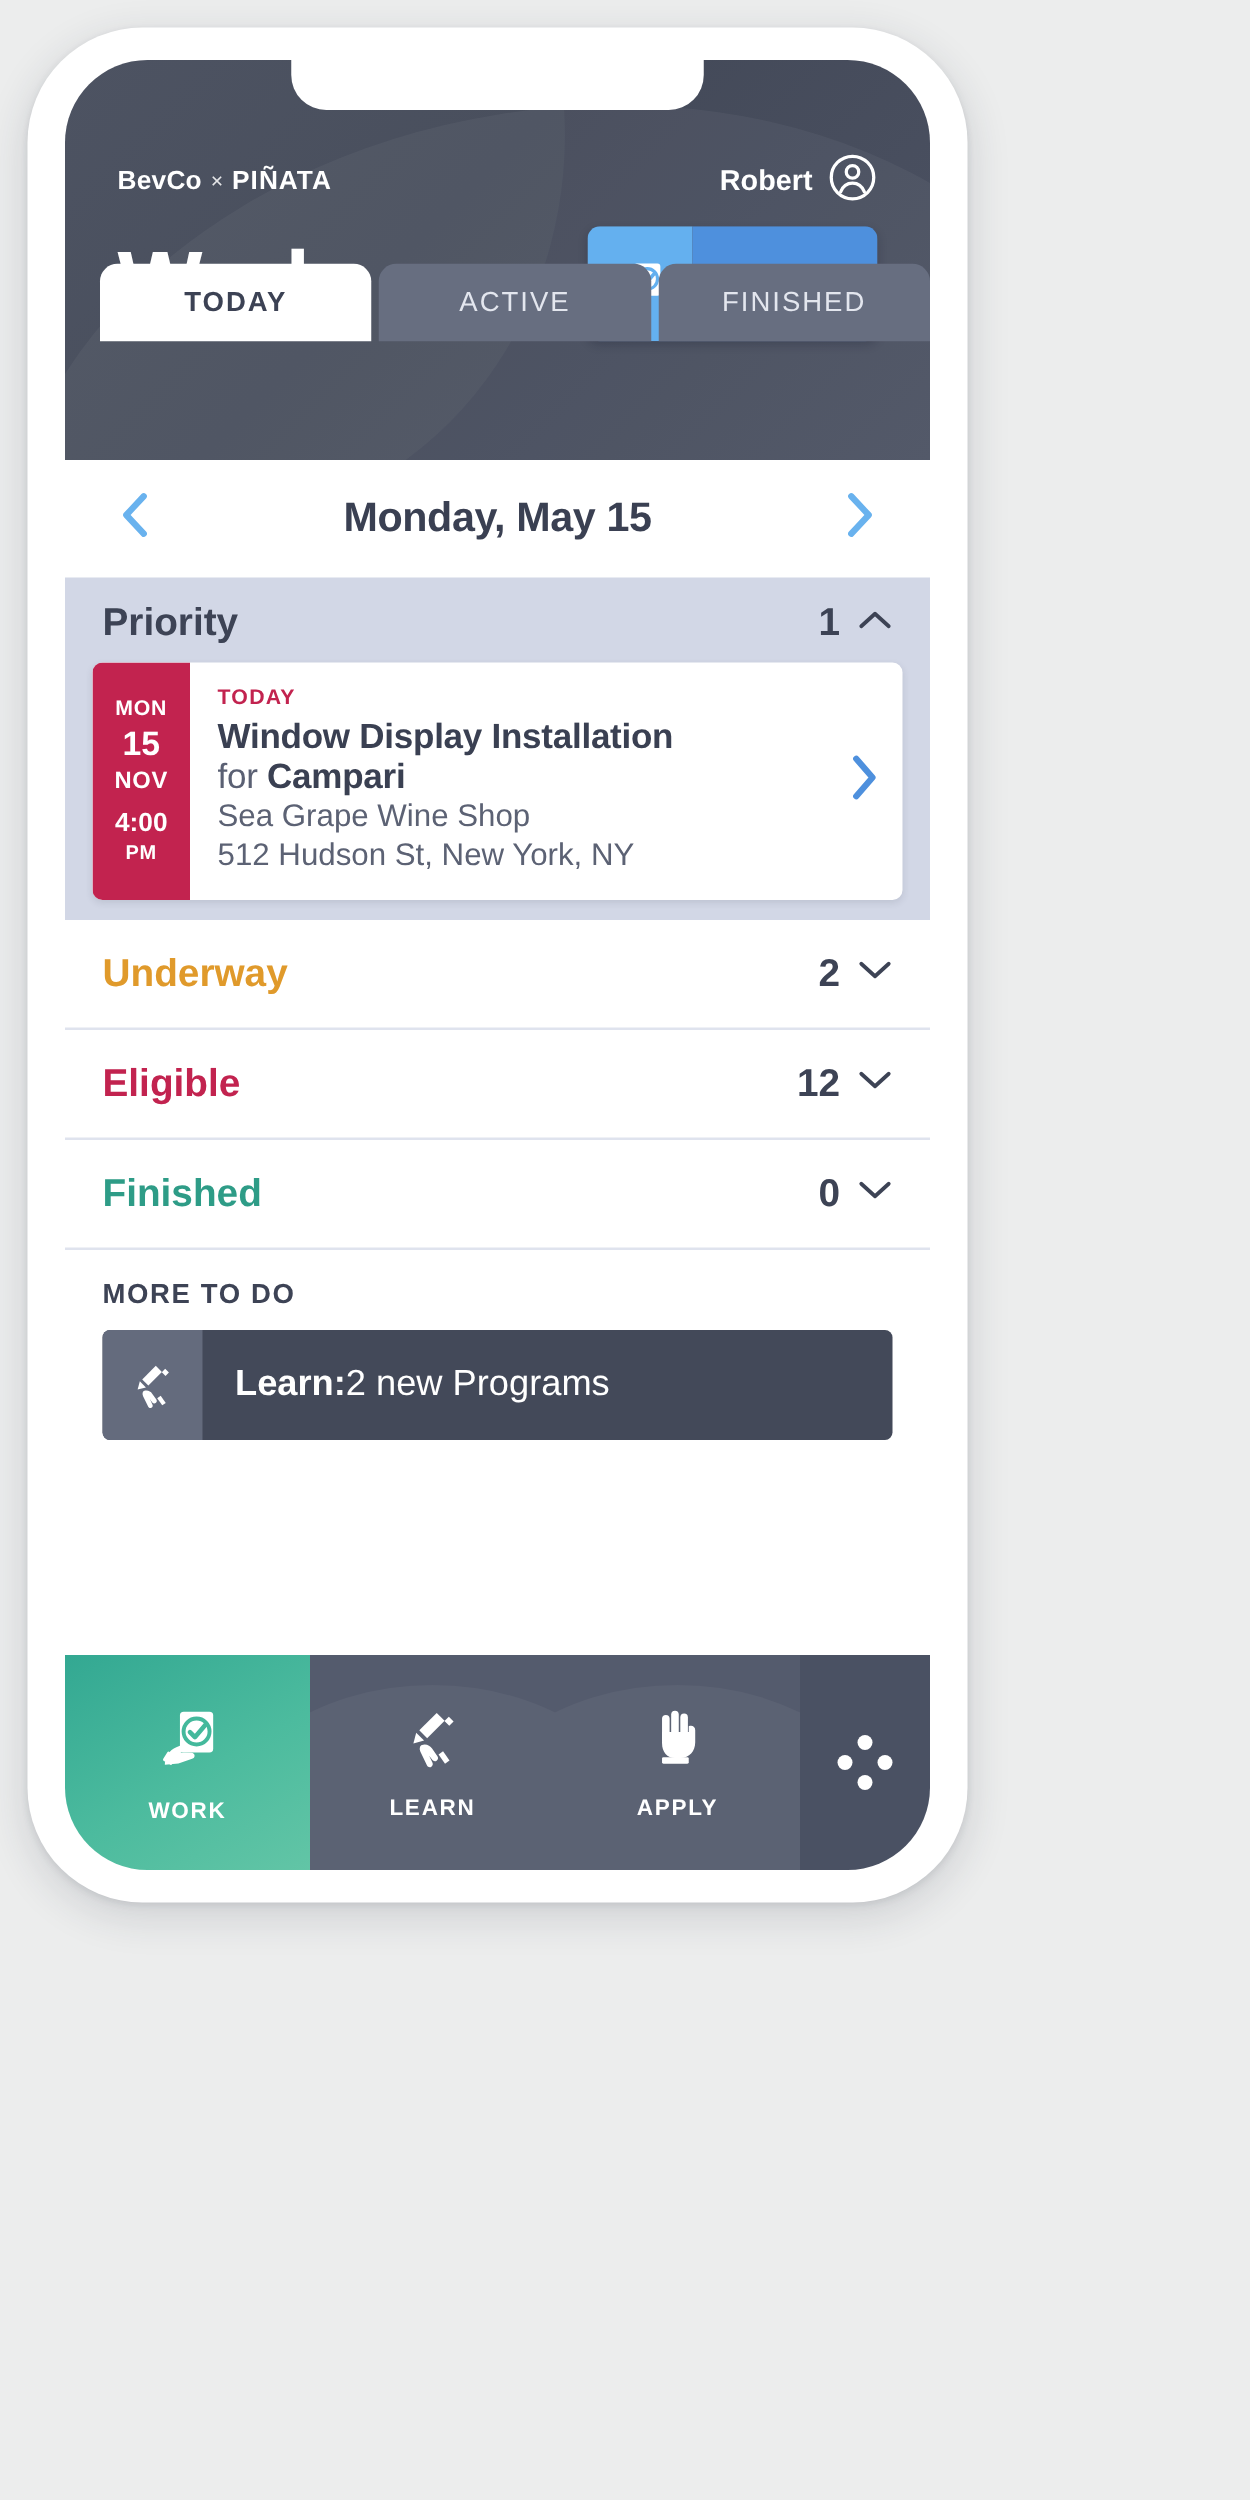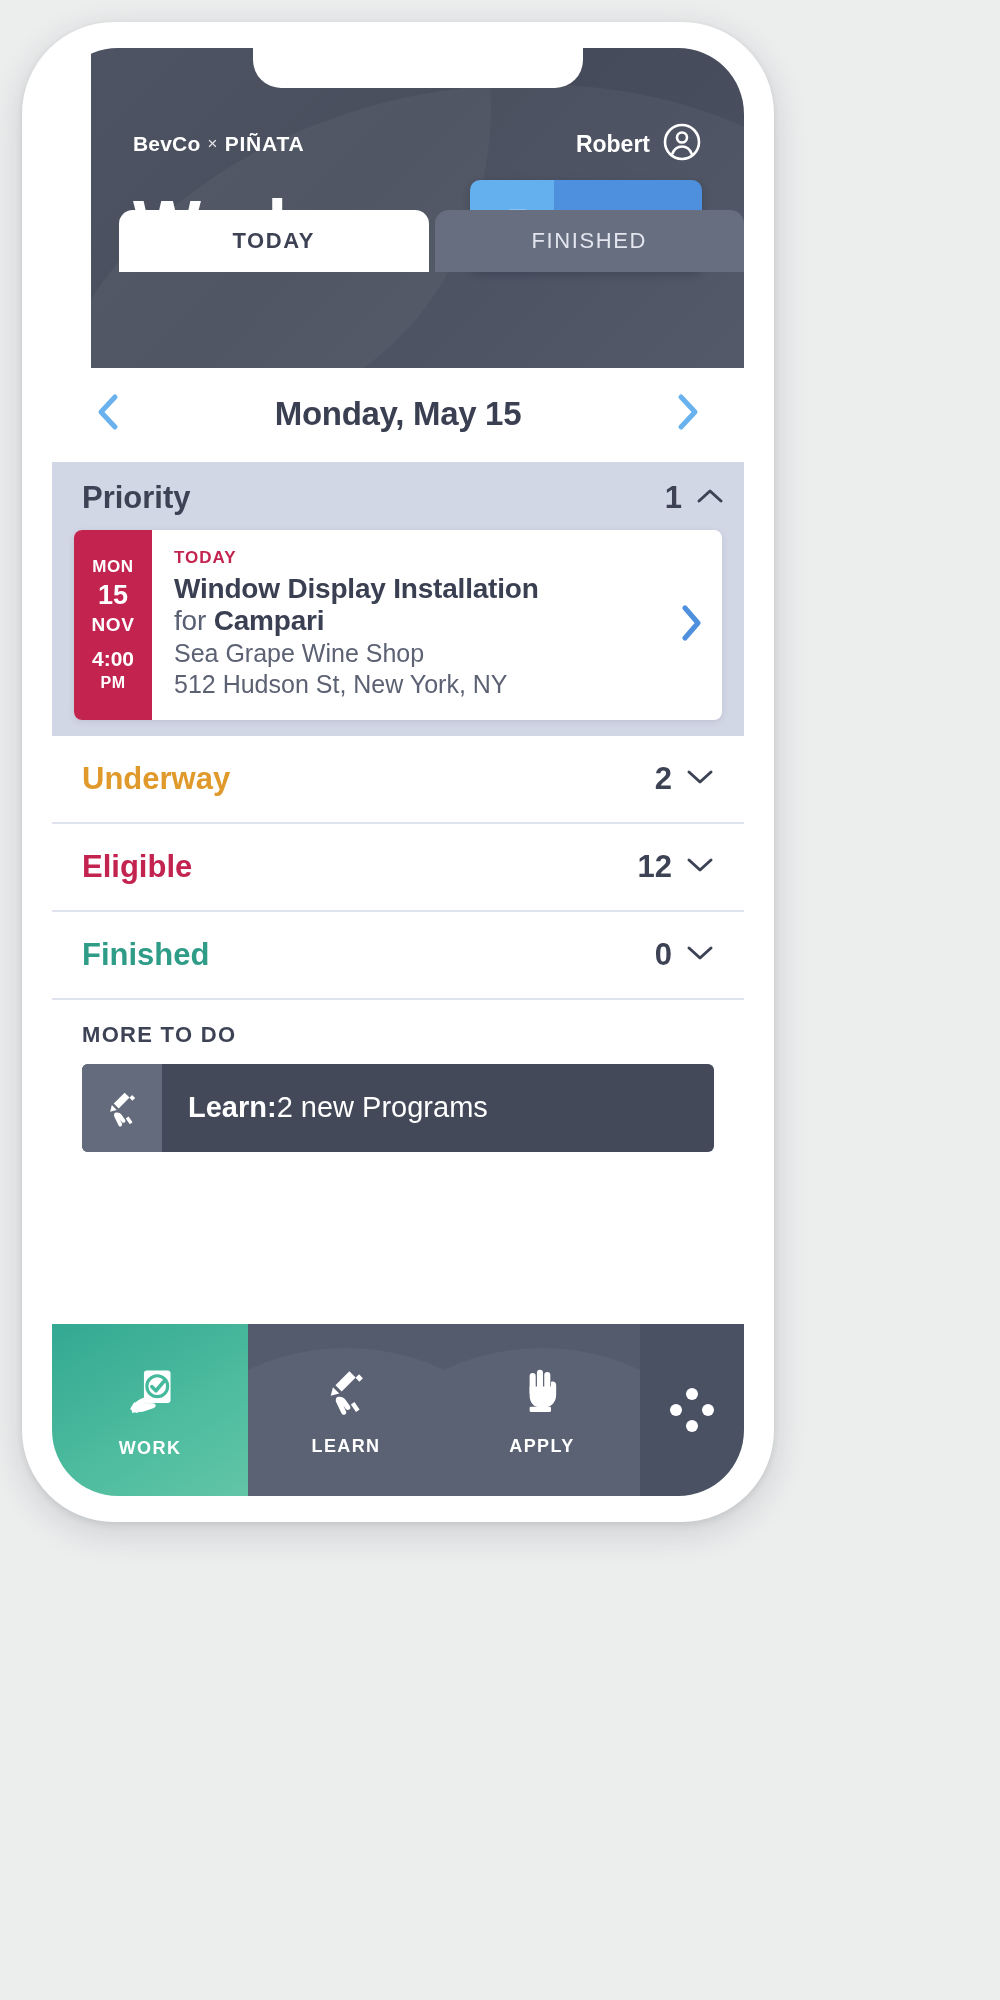--- a/index.html
+++ b/index.html
@@ -41,21 +41,20 @@
     overflow: hidden;
     background: #ffffff;
   }
 
   
   .app-header {
     position: relative;
     height: 320px;
     background: linear-gradient(135deg, #474d5d 0%, #434958 42%, #4c5263 100%);
     overflow: hidden;
-    margin-left: 39px;
   }
   .hdr-swoosh-a {
     position: absolute;
     left: -160px; top: -250px;
     width: 560px; height: 620px;
     border-radius: 50%;
     background: rgba(255,255,255,.035);
   }
   .hdr-swoosh-b {
     position: absolute;
@@ -210,21 +209,21 @@
     align-items: center;
     justify-content: center;
   }
 
   
   .priority-block { background: #d2d7e6; padding: 0 0 16px 0; }
   .priority-head {
     display: flex;
     align-items: center;
     justify-content: space-between;
-    padding: 18px 20px 14px 30px;
+    padding: 18px 30px 14px 30px;
   }
   .priority-title {
     font-size: 31px;
     font-weight: bold;
     color: #3d4355;
   }
   .count-wrap { display: flex; align-items: center; gap: 14px; }
   .priority-count {
     font-size: 31px;
     font-weight: bold;
@@ -438,20 +437,23 @@
                 <path d="M11.5 34.5l-2.6 4.2M15.5 36.8l-2.6 4.2" stroke="#ffffff" stroke-width="2.2" stroke-linecap="round"></path>
               </svg>
             </div>
             <div class="new-btn-label">New</div>
           </div>
         </div>
 
         <div class="tab-strip">
           <div class="tab active">
             <span>TODAY</span>
+          </div>
+          <div class="tab inactive">
+            <span>ACTIVE</span>
           </div>
           <div class="tab inactive">
             <span>FINISHED</span>
           </div>
         </div>
       </div>
 
       <div class="app-body">
 
         <div class="date-bar">

